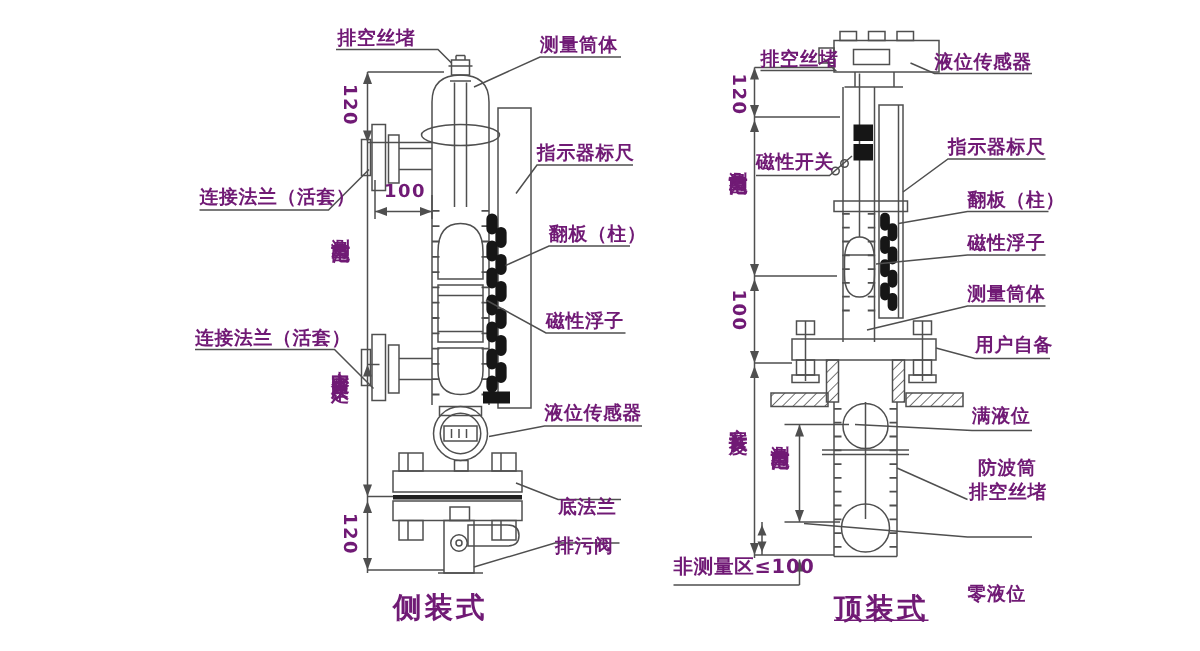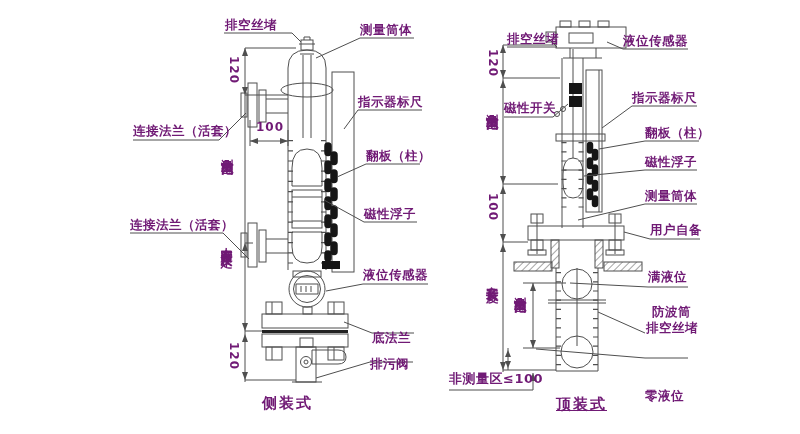--- a/index.html
+++ b/index.html
@@ -4,21 +4,21 @@
 <style>
   html,body{margin:0;padding:0;background:#fff;}
   .stage{
     position:relative;width:800px;height:434px;background:#fff;overflow:hidden;
     font-family:"DejaVu Sans","Liberation Sans",sans-serif;color:#222;
   }
   .stage svg{position:absolute;left:0;top:0;z-index:1;}
   .lbl{position:absolute;z-index:2;font-weight:700;font-size:12.5px;line-height:1.05;
        white-space:nowrap;color:#701a75;letter-spacing:0.5px;}
   .title{font-size:22px;letter-spacing:3px;color:#1d1d1d;}
-  .caption{font-size:15px;letter-spacing:2px;}
+  .caption{font-size:19px;letter-spacing:2px;}
   .vtext{writing-mode:vertical-rl;text-orientation:upright;letter-spacing:1.5px;}
   .vnum{writing-mode:vertical-rl;letter-spacing:1px;font-size:12px;}
   .num{font-size:12px;letter-spacing:1px;}
   .dead{font-size:13px;}
 </style>
 </head>
 <body>
 
 <div class="stage">
 

